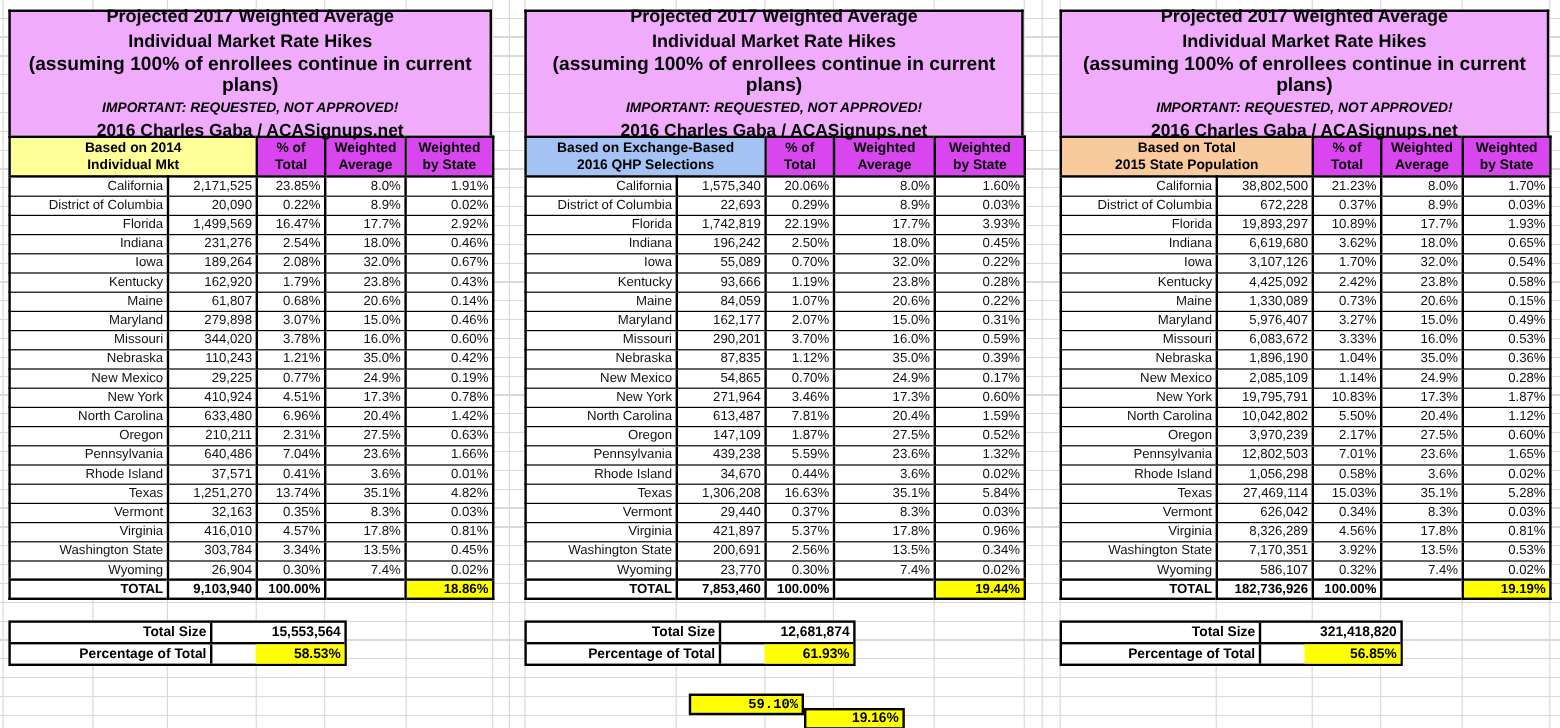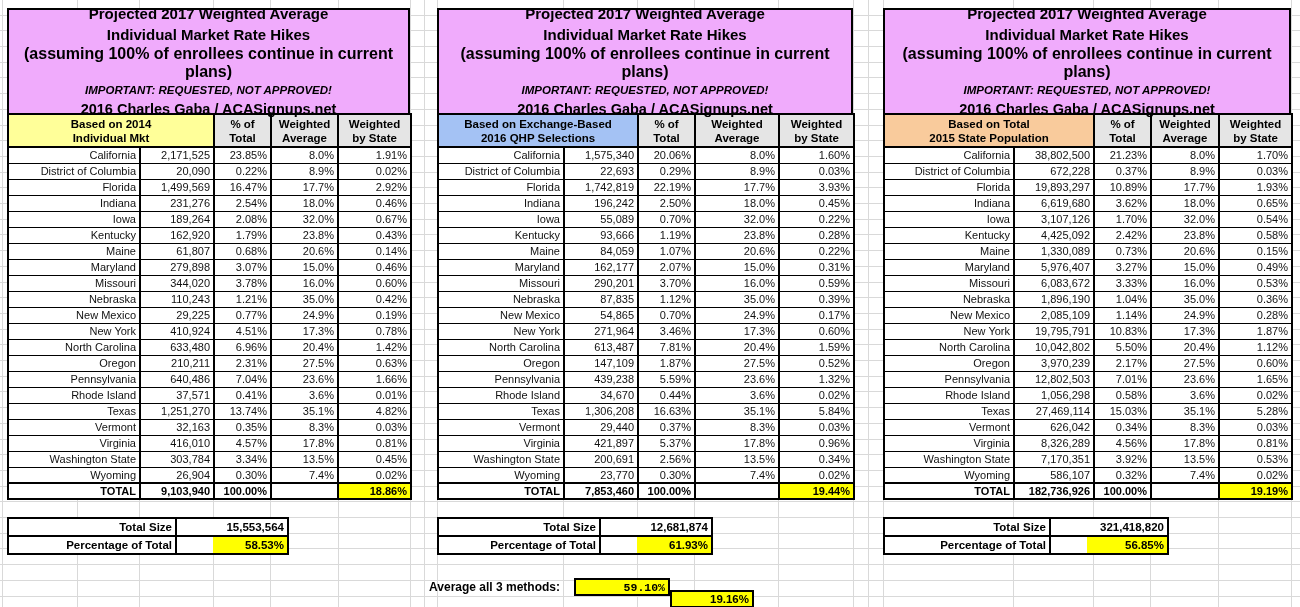--- a/index.html
+++ b/index.html
@@ -18,21 +18,21 @@
   .title-block{box-sizing:border-box;height:105px;border:2px solid #000;border-bottom:none;
     display:flex;flex-direction:column;justify-content:center;text-align:center;background:#f0abfc;}
   .t1{font-weight:bold;font-size:15px;line-height:21px;}
   .t3{font-weight:bold;font-size:16px;line-height:18px;}
   .t4{font-weight:bold;font-style:italic;font-size:11.5px;line-height:18px;}
   .t5{font-weight:bold;font-size:14.5px;line-height:21px;}
   table{border-collapse:collapse;table-layout:fixed;width:100%;border:2px solid #000;}
   th,td{border:1px solid #000;padding:0 3px;white-space:nowrap;overflow:hidden;box-sizing:border-box;}
   th+th,td+td{border-left-width:2px;}
   thead th{height:33px;font-size:11.5px;font-weight:bold;text-align:center;vertical-align:middle;
-    line-height:14px;border-bottom:2px solid #000;background:#e5e5e5;}
+    line-height:14px;border-bottom:2px solid #000;background:#d946ef;}
   tbody td{height:16px;font-size:11px;text-align:right;color:#111;vertical-align:middle;}
   .total-row td{font-weight:bold;color:#000;border-top:2px solid #000;}
   .hl{background:var(--hl);}
   .p0 col.c1{width:132px}.p0 col.c2{width:74px}.p0 col.c3{width:57px}.p0 col.c4{width:67px}.p0 col.c5{width:73px}
   .p1 col.c1{width:126px}.p1 col.c2{width:74px}.p1 col.c3{width:57px}.p1 col.c4{width:84px}.p1 col.c5{width:75px}
   .p2 col.c1{width:130px}.p2 col.c2{width:80px}.p2 col.c3{width:57px}.p2 col.c4{width:68px}.p2 col.c5{width:73px}
   .summary{position:absolute;top:517px;z-index:1;background:#fff;border:2px solid #000;}
   .srow{display:flex;height:16px;}
   .srow+.srow{border-top:2px solid #000000;}
   .slabel,.sval{font-weight:bold;font-size:11.5px;box-sizing:border-box;height:100%;
@@ -684,17 +684,16 @@
     <div class="srow">
       <div class="slabel">Total Size</div>
       <div class="sval">321,418,820</div>
     </div>
     <div class="srow">
       <div class="slabel">Percentage of Total</div>
       <div class="sval hl">56.85%</div>
     </div>
   </div>
 
-  <div class="footer-label">Average all 3 methods:</div>
   <div class="fbox f1">59.10%</div>
   <div class="fbox f2">19.16%</div>
 
 </div>
 
 </body></html>

